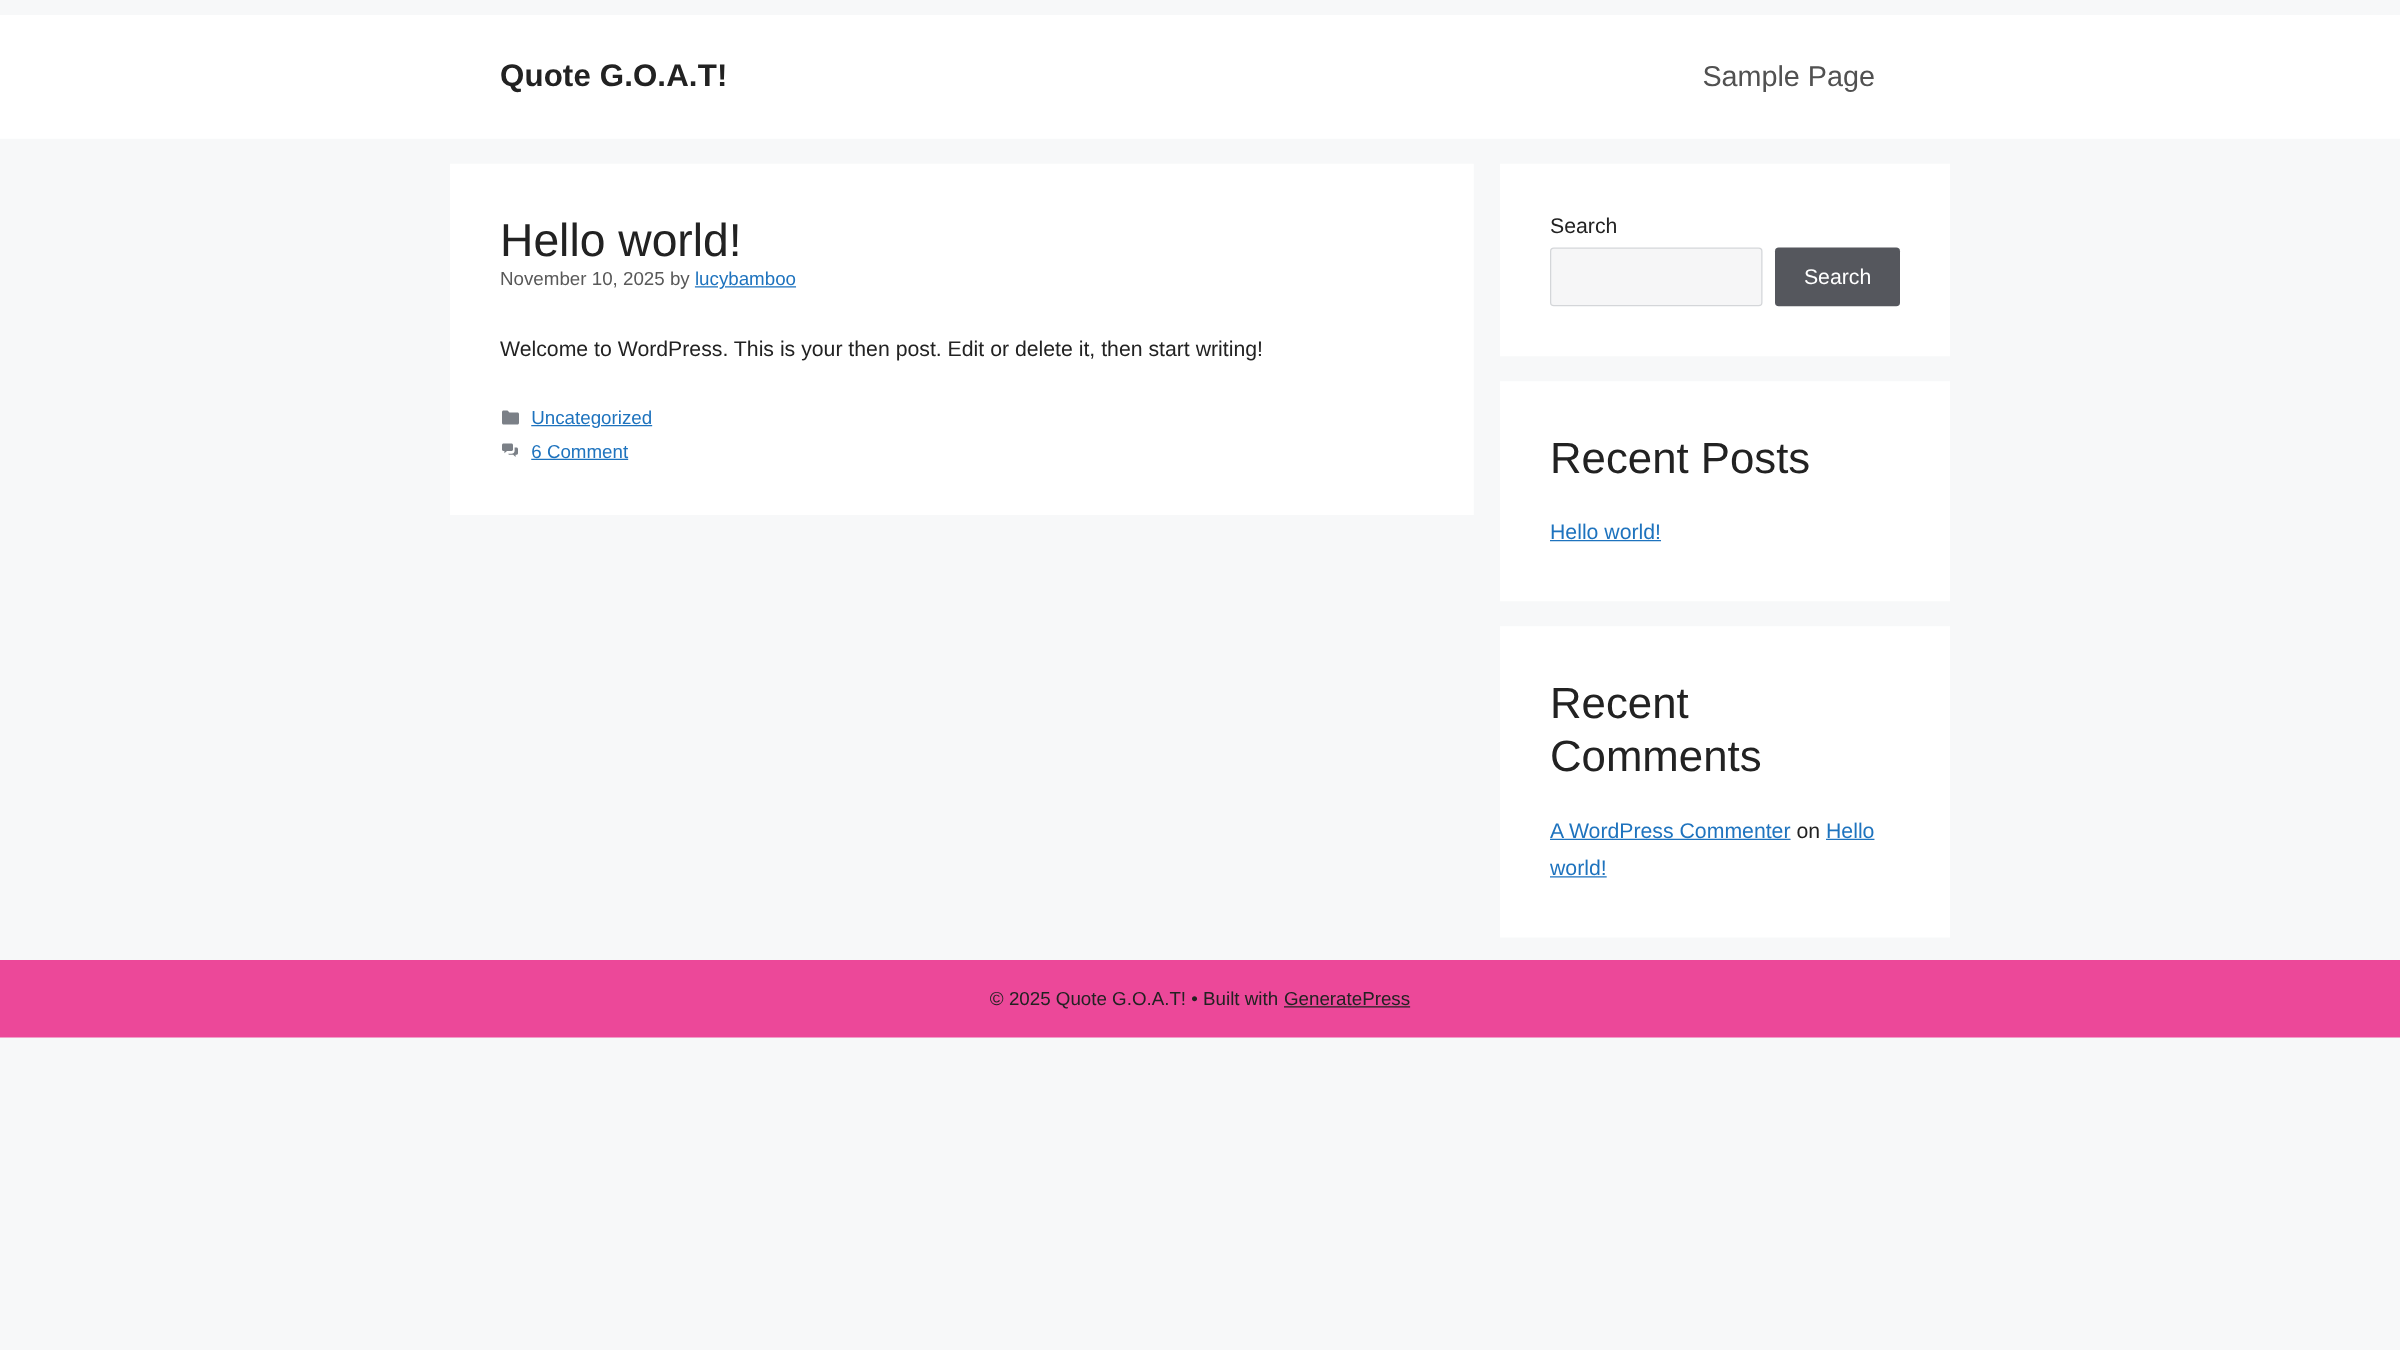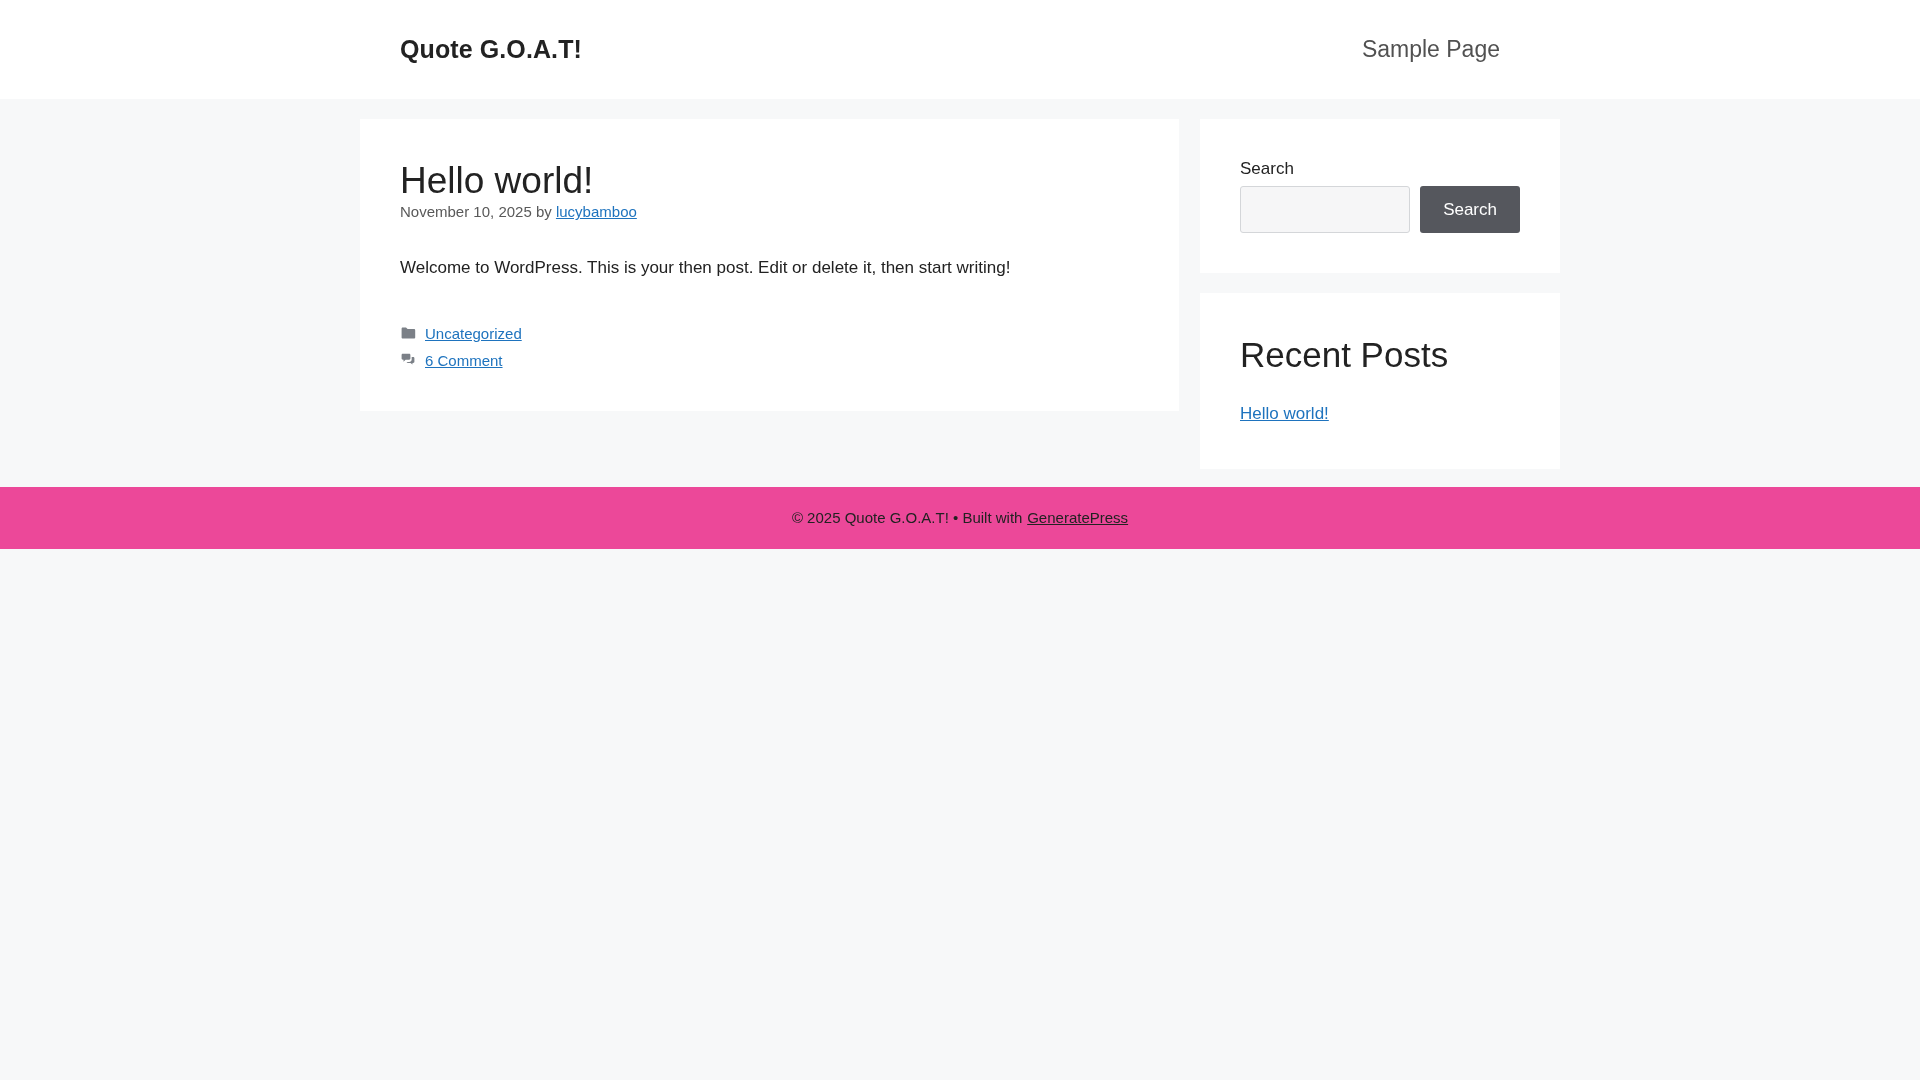--- a/index.html
+++ b/index.html
@@ -19,21 +19,21 @@
     font-size:17px;
     width:1920px;
     height:1080px;
     overflow:hidden;
   }
   a{color:var(--link);text-decoration:underline;}
 
   
   .site-header{background:#ffffff;}
   .header-inner{
-    width:1200px;height:99px;margin:0 auto;padding:0 40px;
+    width:1200px;height:99px;margin:12px auto;padding:0 40px;
     display:flex;align-items:center;justify-content:space-between;
   }
   .site-title{
     font-size:25px;font-weight:700;color:var(--text);
     text-decoration:none;letter-spacing:0.1px;
   }
   .main-nav a{
     font-size:23px;color:#515151;text-decoration:none;padding:0 20px;
     display:inline-block;line-height:99px;
   }
@@ -45,21 +45,21 @@
     align-items:start;
   }
   .card{background:#ffffff;}
 
   
   .post-card{padding:40px;}
   .entry-title{font-size:37px;font-weight:400;margin:0;line-height:1.2;color:var(--text);}
   .entry-meta{font-size:15px;color:var(--meta);}
   .entry-meta a{color:var(--link);}
   .entry-content p{margin:34px 0 0;font-size:17px;line-height:1.6;}
-  .entry-footer{margin-top:41px;font-size:15px;}
+  .entry-footer{margin-top:30px;font-size:15px;}
   .meta-row{display:flex;align-items:center;gap:9px;line-height:1.4;}
   .meta-row + .meta-row{margin-top:6px;}
   .meta-icon{width:16px;height:16px;flex:0 0 auto;display:inline-flex;}
   .meta-icon svg{width:16px;height:16px;fill:var(--icon);}
 
   
   .widget{background:#ffffff;padding:40px;margin-bottom:20px;}
   .widget:last-child{margin-bottom:0;}
   .widget-title{font-size:35px;font-weight:400;margin:0 0 22px;line-height:1.25;color:var(--text);}
   .search-label{display:block;font-size:17px;margin-bottom:7px;color:var(--text);}
@@ -141,20 +141,28 @@
 
     <section class="widget">
       <h2 class="widget-title">Recent Posts</h2>
       <ul class="widget-list">
         <li>
           <a href="#">Hello world!</a>
         </li>
       </ul>
     </section>
 
+    <section class="widget">
+      <h2 class="widget-title">Recent Comments</h2>
+      <p class="recent-comment">
+        <a href="#">A WordPress Commenter</a>
+        <span>on</span>
+        <a href="#">Hello world!</a>
+      </p>
+    </section>
 
   </aside>
 </div>
 
 <footer class="site-footer">
   <span class="footer-text">© 2025 Quote G.O.A.T! • Built with</span>
   <a href="#" class="footer-text">GeneratePress</a>
 </footer>
 
 </body></html>

